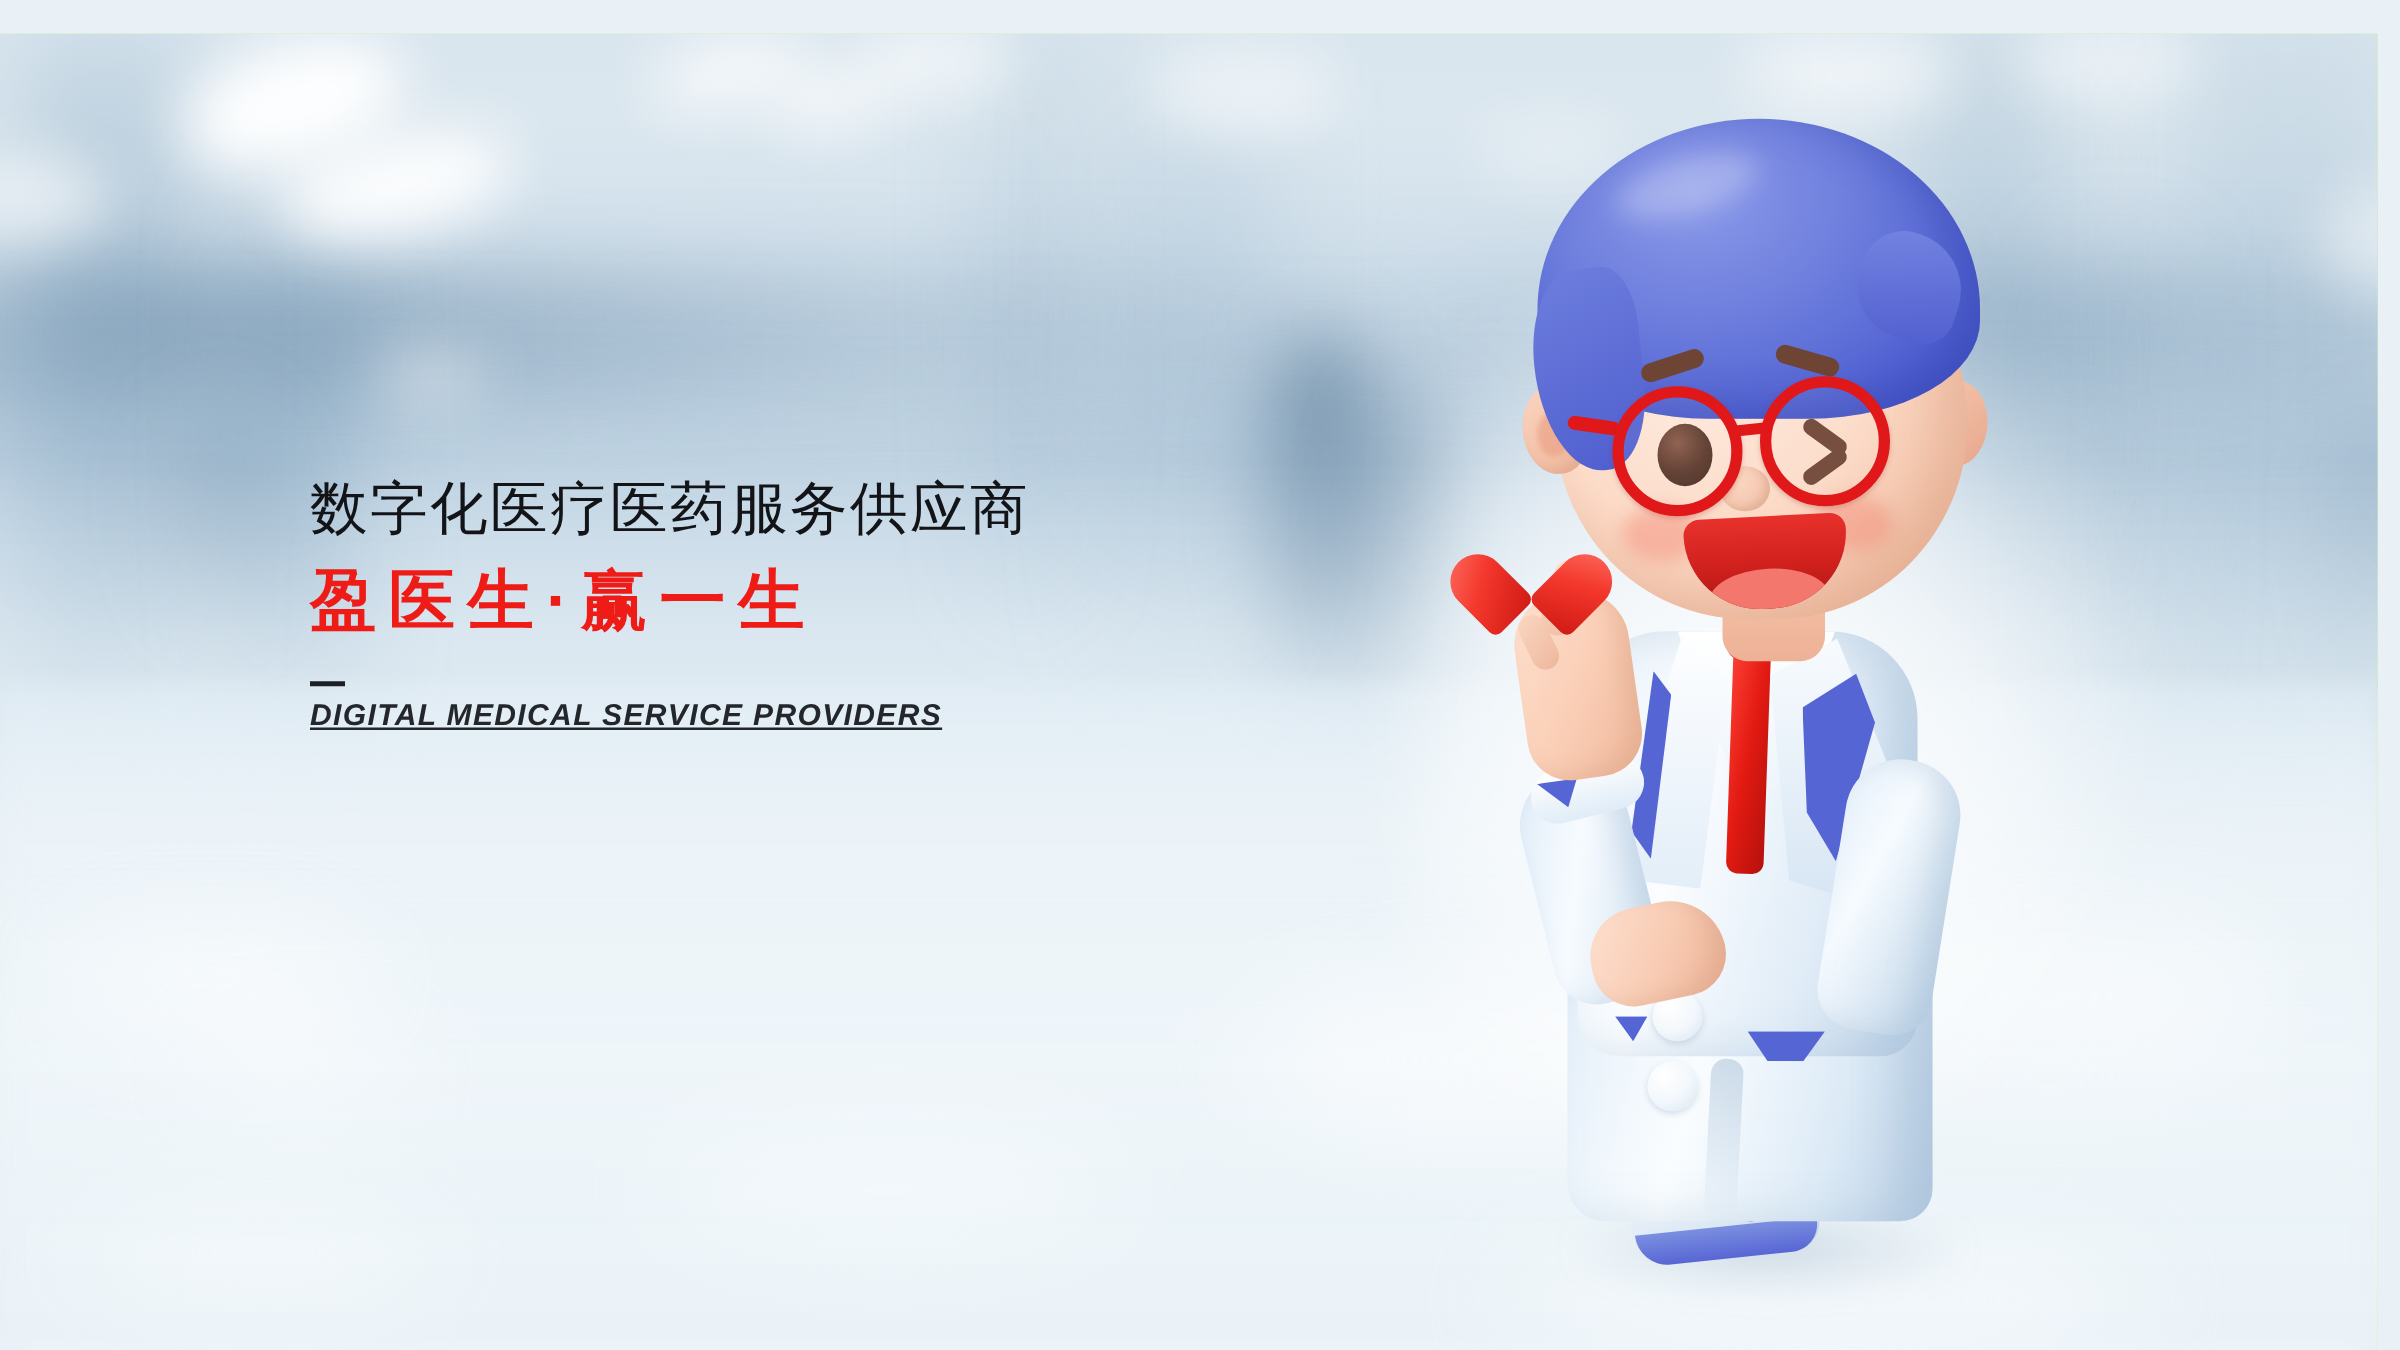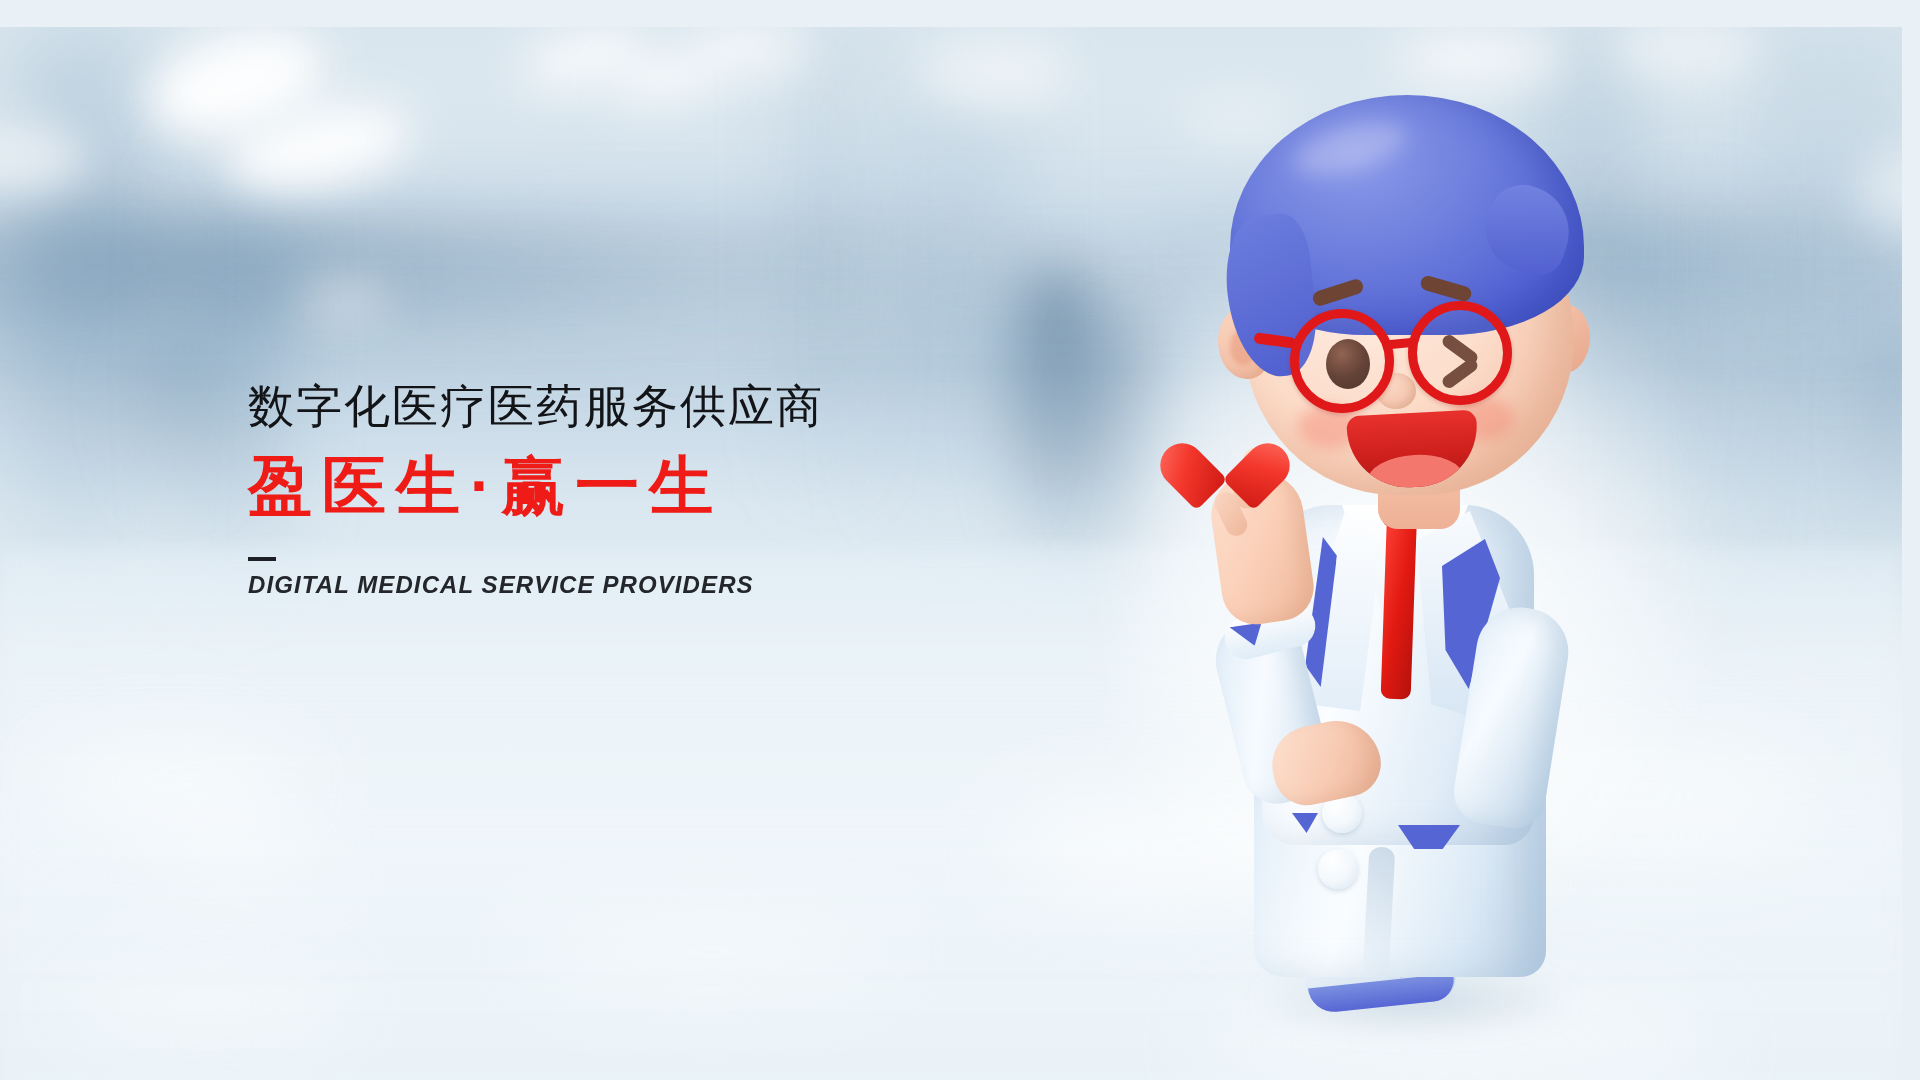--- a/index.html
+++ b/index.html
@@ -120,21 +120,21 @@
   .subtitle {
     font-size:46px;
     line-height:1.18;
     color:#121418;
     letter-spacing:2px;
     font-weight:400;
     white-space:nowrap;
   }
   .headline {
     margin-top:18px;
-    font-size:64px;
+    font-size:53px;
     line-height:1.12;
     color:#ee1b16;
     font-weight:700;
     letter-spacing:10px;
     white-space:nowrap;
   }
   .divider {
     margin-top:34px;
     width:28px; height:4px;
     background:#1c1f24;
@@ -533,21 +533,21 @@
     <div class="char-halo"></div>
   </div>
 
   <div class="copy">
     <div class="subtitle">数字化医疗医药服务供应商</div>
 
     <div class="headline">盈医生·赢一生</div>
 
     <div class="divider"></div>
 
-    <div class="eng" style="margin-top:6px;">DIGITAL MEDICAL SERVICE PROVIDERS</div>
+    <div class="eng" style="margin-top:6px;text-decoration:underline;">DIGITAL MEDICAL SERVICE PROVIDERS</div>
   </div>
 
   <div class="character">
 
     <div class="char-shadow"></div>
 
     <div class="leg-back"></div>
     <div class="shoe-back">
       <div class="sole"></div>
     </div>

